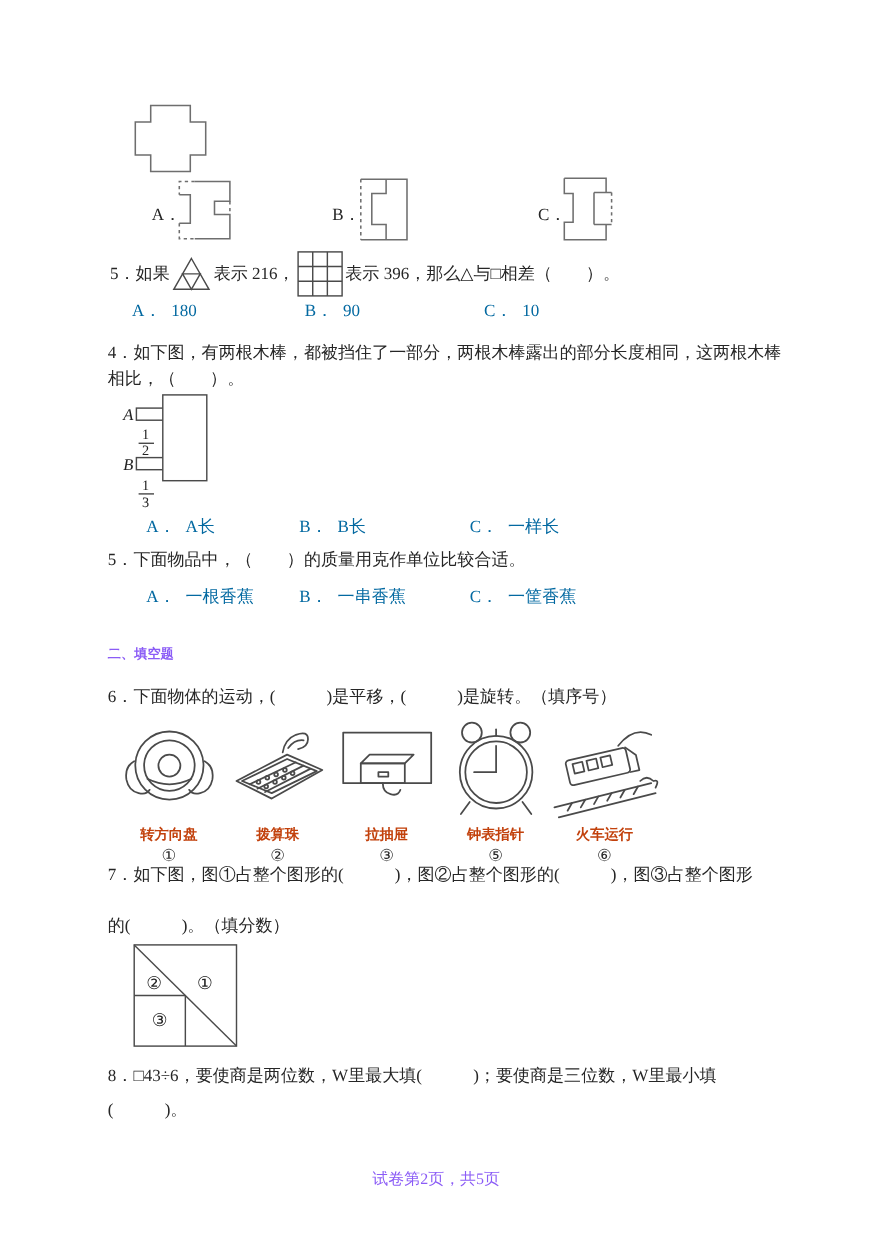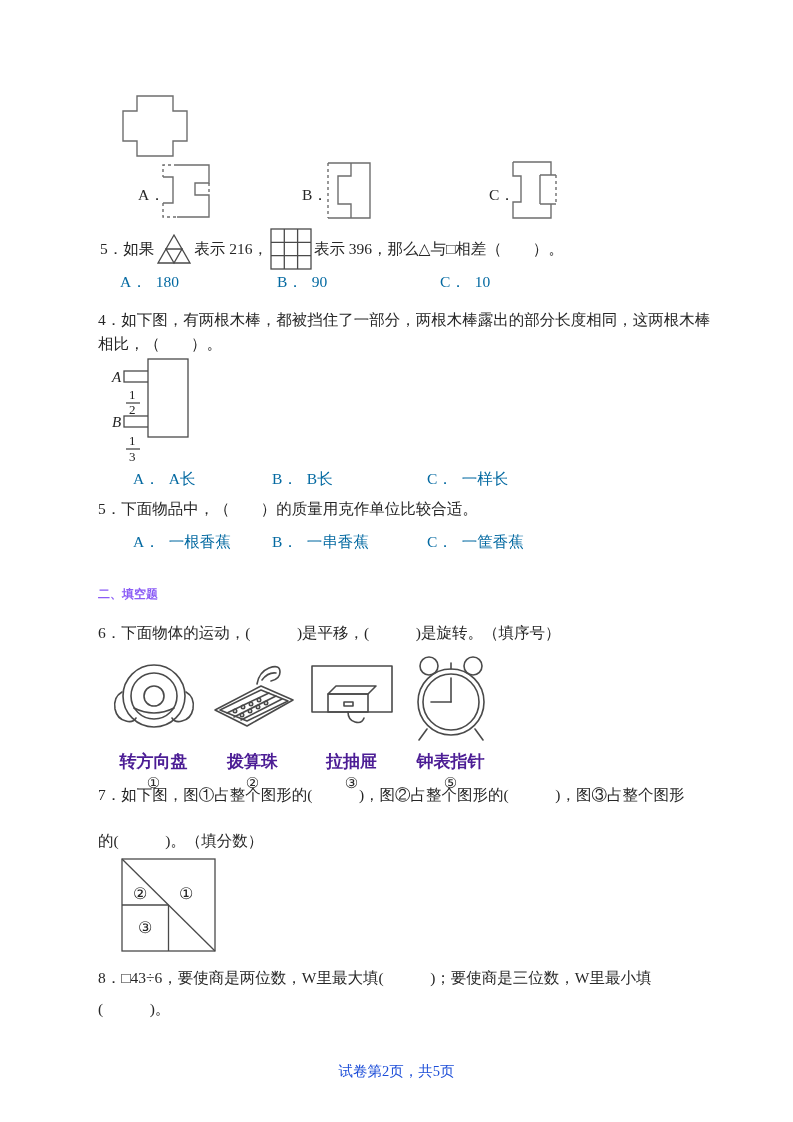--- a/index.html
+++ b/index.html
@@ -18,27 +18,27 @@
   .shape .dash{stroke-dasharray:3 3;}
   .diag path,.diag line,.diag rect{fill:none;stroke:#4a4a4a;stroke-width:1.3;}
   .diag .cover{fill:#ffffff;}
   .diag text{stroke:none;fill:#222;font-family:"Liberation Serif","DejaVu Serif",serif;}
   .icon path,.icon circle,.icon rect,.icon line,.icon ellipse{
     fill:none;stroke:#4a4a4a;stroke-width:1.6;stroke-linecap:round;stroke-linejoin:round;}
   .q6row{position:absolute;left:104px;top:650px;width:594px;display:flex;}
   .q6item{width:99px;display:flex;flex-direction:column;align-items:center;}
   .q6icon{height:96px;display:flex;align-items:flex-end;justify-content:center;}
   .q6cap{font-family:"Liberation Sans","DejaVu Sans",sans-serif;font-weight:bold;
-         font-size:17px;color:#4c1d95;margin-top:4px;white-space:nowrap;}
+         font-size:13px;color:#c2410c;margin-top:4px;white-space:nowrap;}
   .q6num{font-size:15px;color:#2a2a2a;margin-top:1px;}
   .inlineq{position:absolute;display:flex;align-items:center;font-size:15.5px;
            white-space:nowrap;color:#262626;}
   .inlineq .seg{margin:0 2px;}
   .footer{position:absolute;left:0;top:1062px;width:793px;text-align:center;
-          font-size:14.5px;color:#1d4ed8;}
+          font-size:14.5px;color:#8b5cf6;}
 </style>
 </head>
 <body>
 
 <div id="page">
 
   <svg class="shape" style="position:absolute;left:122px;top:95px" width="66" height="62" viewBox="0 0 66 62">
     <path d="M15 1 H51 V16 H65 V46 H51 V61 H15 V46 H1 V16 H15 Z"></path>
   </svg>
 
@@ -189,20 +189,40 @@
         <line x1="46" y1="52" x2="46" y2="28"></line>
         <line x1="46" y1="52" x2="26" y2="52"></line>
         <line x1="22" y1="79" x2="14" y2="90"></line>
         <line x1="70" y1="79" x2="78" y2="90"></line>
       </svg>
         </div>
       <span class="q6cap">钟表指针</span>
       <span class="q6num">⑤</span>
     </div>
 
+    <div class="q6item">
+      <div class="q6icon">
+          <svg class="icon" width="96" height="94" viewBox="0 0 96 94">
+        <path d="M60 26 q14 -18 30 -10"></path>
+        <g transform="rotate(-13 48 46)">
+          <rect x="14" y="32" width="56" height="23" rx="3"></rect>
+          <rect x="20" y="36" width="9" height="9"></rect>
+          <rect x="33" y="36" width="9" height="9"></rect>
+          <rect x="46" y="36" width="9" height="9"></rect>
+          <path d="M70 32 l8 9 v14 h-8"></path>
+        </g>
+        <line x1="2" y1="82" x2="90" y2="60"></line>
+        <line x1="6" y1="91" x2="94" y2="69"></line>
+        <path d="M14 85 L18 78 M26 82 L30 75 M38 79 L42 72 M50 76 L54 69 M62 73 L66 66 M74 70 L78 63"></path>
+        <path d="M80 58 q6 -6 12 0 q6 -2 2 6"></path>
+      </svg>
+        </div>
+      <span class="q6cap">火车运行</span>
+      <span class="q6num">⑥</span>
+    </div>
 
   </div>
 
   <span class="line" style="left:98px;top:785px">7．如下图，图①占整个图形的(　　　)，图②占整个图形的(　　　)，图③占整个图形</span>
   <span class="line" style="left:98px;top:831px">的(　　　)。（填分数）</span>
 
   <svg class="diag" style="position:absolute;left:121px;top:858px" width="96" height="95" viewBox="0 0 96 95">
     <rect x="1" y="1" width="93" height="92"></rect>
     <line x1="1" y1="1" x2="94" y2="93"></line>
     <line x1="1" y1="47" x2="47.5" y2="47"></line>

